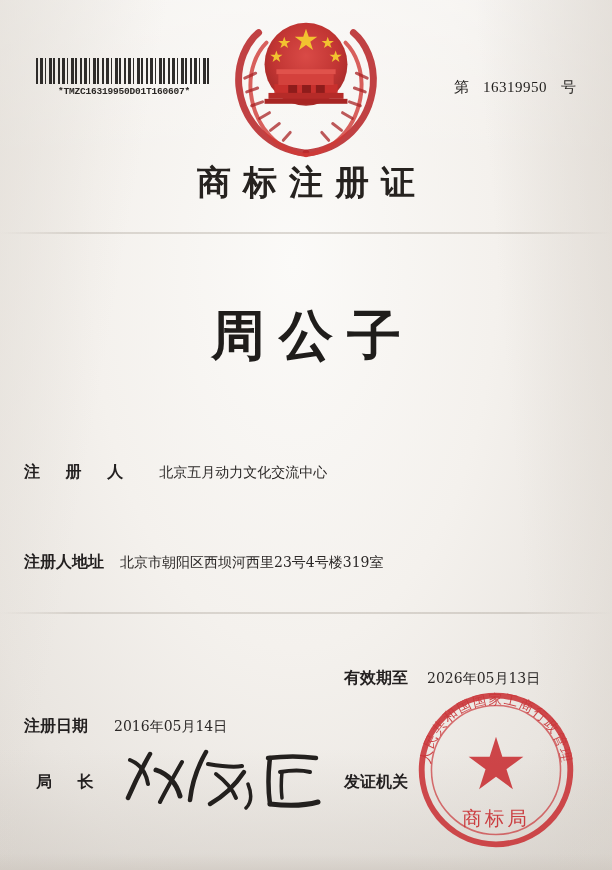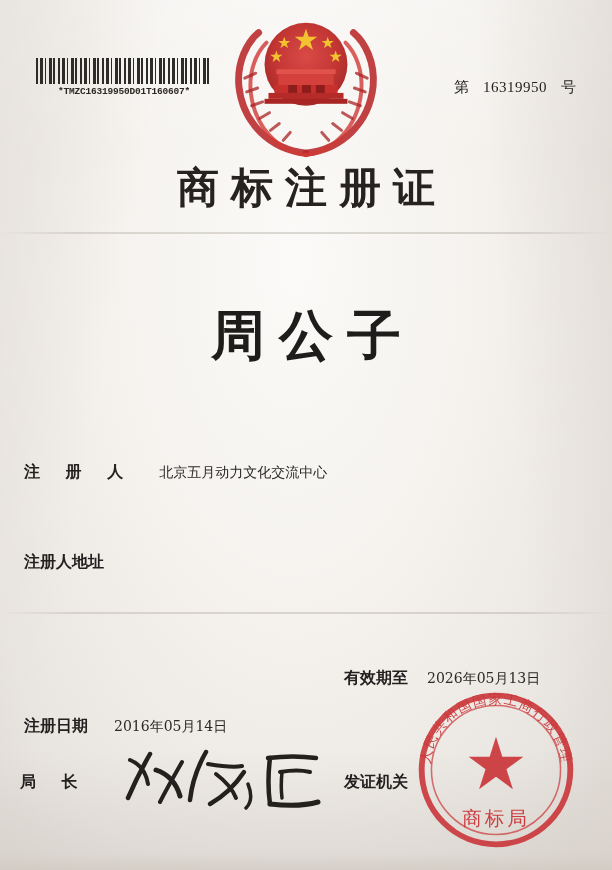--- a/index.html
+++ b/index.html
@@ -104,21 +104,21 @@
     width: 158px;
     height: 150px;
   }
 
   
   .doc-title {
     position: absolute;
     top: 160px;
     left: 0; right: 0;
     text-align: center;
-    font-size: 42px;
+    font-size: 34px;
     letter-spacing: 12px;
     text-indent: 12px;
     font-weight: bold;
     color: #26221f;
     font-family: "DejaVu Serif", serif;
   }
 
   
   .mark-name {
     position: absolute;
@@ -159,21 +159,21 @@
 
   #row-address { left: 24px; top: 552px; }
   #row-address .field-value { margin-left: 16px; }
 
   #row-regdate { left: 24px; top: 668px; margin-top: 48px; }
   #row-regdate .field-value { margin-left: 26px; }
 
   #row-validity { left: 344px; top: 668px; }
   #row-validity .field-value { margin-left: 19px; }
 
-  #row-director { left: 20px; top: 772px; align-items: flex-end; }
+  #row-director { left: 36px; top: 772px; align-items: flex-end; }
   #row-issuer { left: 344px; top: 772px; }
 
   
   .signature {
     position: absolute;
     left: 120px;
     top: 740px;
     width: 210px;
     height: 80px;
   }
@@ -271,20 +271,21 @@
 
   <div class="mark-name">周公子</div>
 
   <div class="field" id="row-registrant">
     <span class="field-label lbl-4">注 册 人</span>
     <span class="field-value">北京五月动力文化交流中心</span>
   </div>
 
   <div class="field" id="row-address">
     <span class="field-label">注册人地址</span>
+    <span class="field-value">北京市朝阳区西坝河西里23号4号楼319室</span>
   </div>
 
   <div class="field" id="row-regdate">
     <span class="field-label">注册日期</span>
     <span class="field-value">2016年05月14日</span>
   </div>
 
   <div class="field" id="row-validity">
     <span class="field-label">有效期至</span>
     <span class="field-value">2026年05月13日</span>

